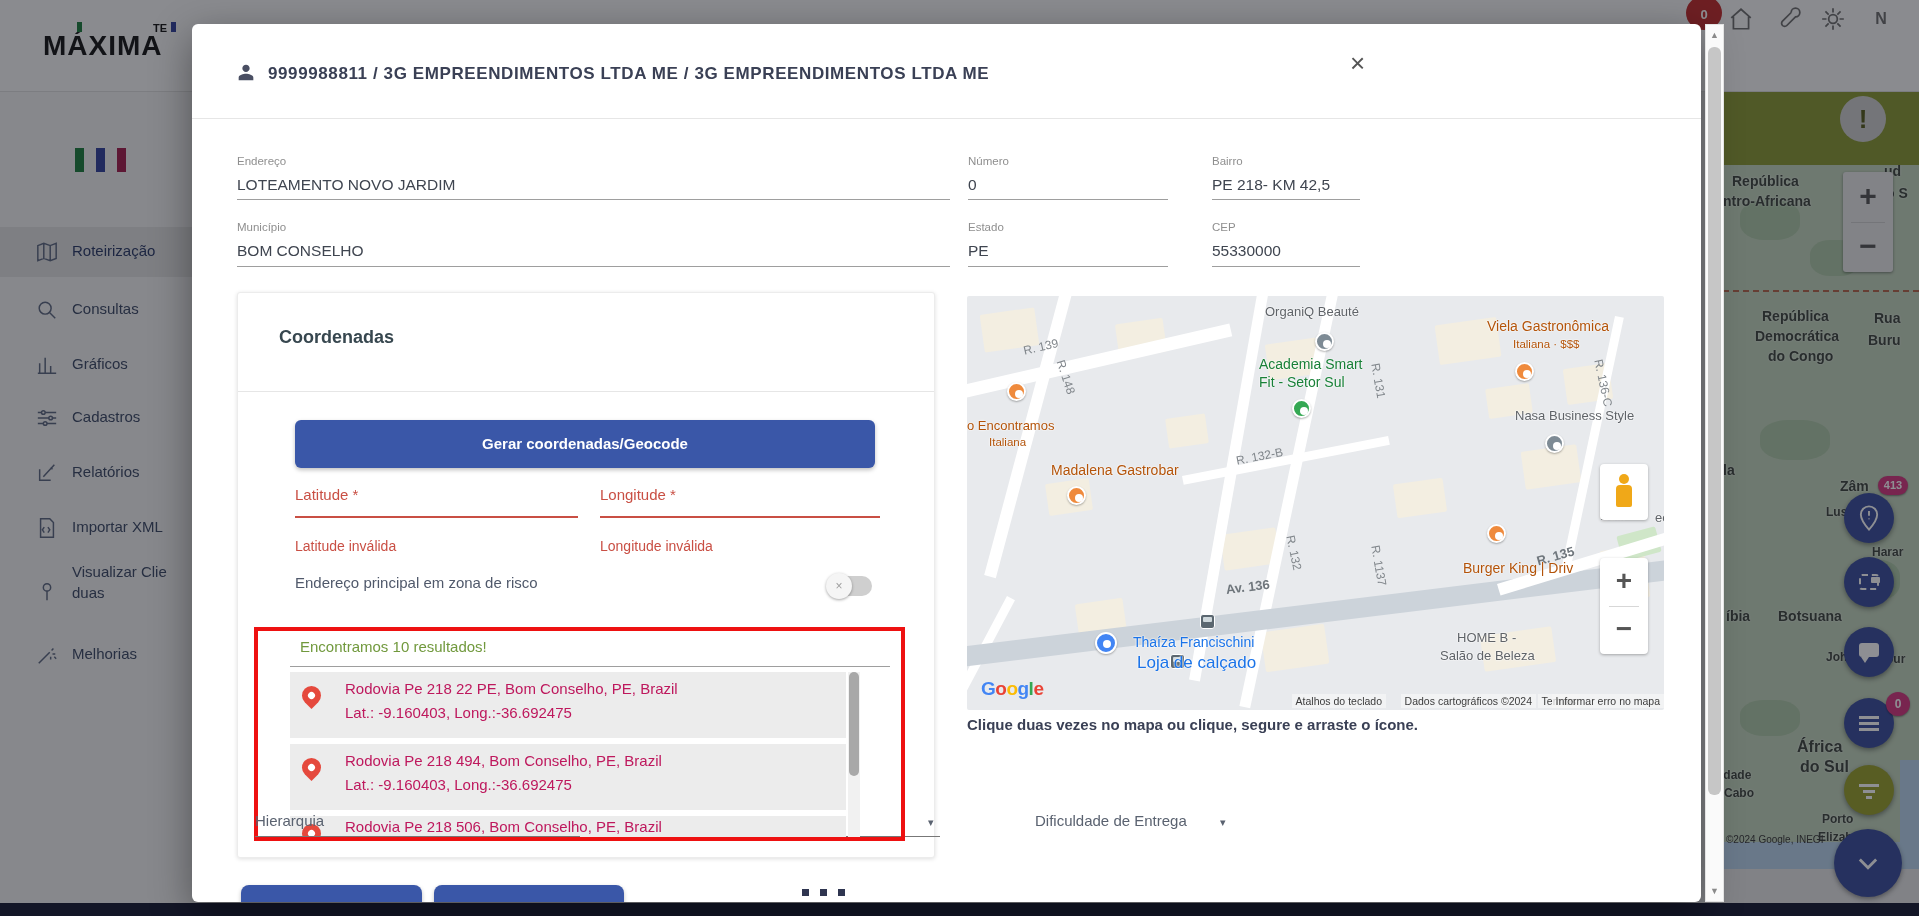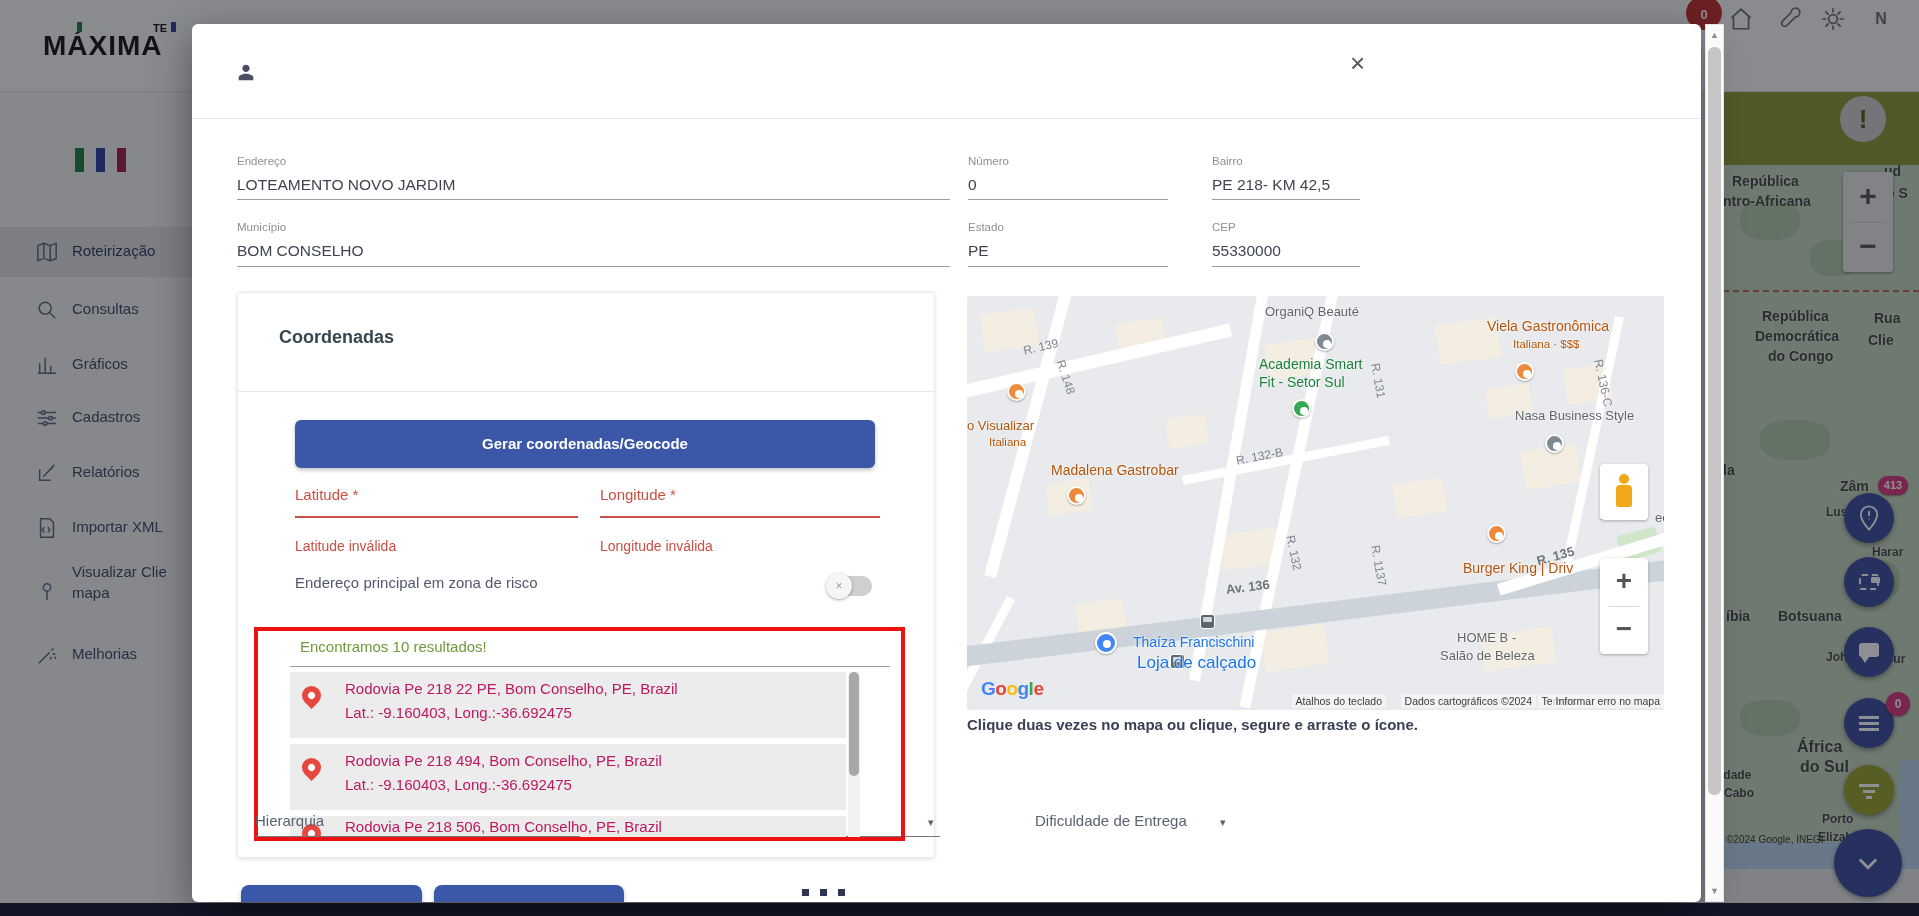--- a/index.html
+++ b/index.html
@@ -205,21 +205,21 @@
       </div>
       <div class="side-item" style="top:465px;height:64px;">
         <span class="side-ic" style="top:24px;">
           <svg class="ic" viewBox="0 0 24 24">
               <circle cx="12" cy="7" r="4"></circle>
               <path d="M12 11 V21"></path>
             </svg>
         </span>
         <span class="side-lb2">
           <span>Visualizar Clie</span><br>
-          <span>mapa</span>
+          <span>duas</span>
         </span>
       </div>
       <div class="side-item" style="top:538px;">
         <span class="side-ic">
           <svg class="ic" viewBox="0 0 24 24">
               <path d="M3 21 L15 9 M17 7 L19 5 M18 11 h3 M16 14 v3 M20 14 l2 2"></path>
             </svg>
         </span>
         <span class="side-lb">Melhorias</span>
       </div>
@@ -240,21 +240,21 @@
       <div class="bg-dash"></div>
 
       <div class="bg-label" style="left:9px;top:8px;">República</div>
       <div class="bg-label" style="left:0px;top:28px;">ntro-Africana</div>
       <div class="bg-label" style="left:161px;top:-2px;">ud</div>
       <div class="bg-label" style="left:163px;top:20px;">o S</div>
       <div class="bg-label" style="left:39px;top:143px;">República</div>
       <div class="bg-label" style="left:32px;top:163px;">Democrática</div>
       <div class="bg-label" style="left:45px;top:183px;">do Congo</div>
       <div class="bg-label" style="left:151px;top:145px;">Rua</div>
-      <div class="bg-label" style="left:145px;top:167px;">Clie</div>
+      <div class="bg-label" style="left:145px;top:167px;">Buru</div>
       <div class="bg-label" style="left:-17px;top:297px;">gola</div>
       <div class="bg-label" style="left:117px;top:313px;">Zâm</div>
       <div class="bg-label bg-small" style="left:103px;top:340px;">Lus</div>
       <div class="bg-label bg-small" style="left:149px;top:380px;">Harar</div>
       <div class="bg-label" style="left:3px;top:443px;">íbia</div>
       <div class="bg-label" style="left:55px;top:443px;">Botsuana</div>
       <div class="bg-label bg-small" style="left:103px;top:485px;">Joh</div>
       <div class="bg-label bg-small" style="left:163px;top:487px;">our</div>
       <div class="bg-label" style="left:74px;top:573px;font-size:16px;">África</div>
       <div class="bg-label" style="left:77px;top:593px;font-size:16px;">do Sul</div>
@@ -307,20 +307,21 @@
 
   <div class="overlay"></div>
 
   <div class="modal">
 
     <div class="m" style="left:43px;top:36px;width:22px;height:24px;">
       <svg viewBox="0 0 24 24" style="width:22px;height:24px;fill:#4a4f63;">
           <path d="M12 12c2.2 0 4-1.8 4-4s-1.8-4-4-4-4 1.8-4 4 1.8 4 4 4zm0 2c-2.7 0-8 1.3-8 4v3h16v-3c0-2.7-5.3-4-8-4z"></path>
         </svg>
     </div>
+    <div class="m m-title" style="left:76px;top:40px;">9999988811 / 3G EMPREENDIMENTOS LTDA ME / 3G EMPREENDIMENTOS LTDA ME</div>
     <div class="m m-close" style="left:1158px;top:28px;">×</div>
     <div class="m m-div" style="left:0;top:94px;width:1509px;"></div>
 
     <div class="m f-label" style="left:45px;top:131px;">Endereço</div>
     <div class="m f-value" style="left:45px;top:152px;">LOTEAMENTO NOVO JARDIM</div>
     <div class="m f-line" style="left:45px;top:175px;width:713px;"></div>
 
     <div class="m f-label" style="left:776px;top:131px;">Número</div>
     <div class="m f-value" style="left:776px;top:152px;">0</div>
     <div class="m f-line" style="left:776px;top:175px;width:200px;"></div>
@@ -459,21 +460,21 @@
         </div>
       <div class="gpin" style="left:520px;top:228px;background:#ef8a3c;">
           <span class="dot"></span>
         </div>
       <div class="gpin" style="left:128px;top:336px;width:22px;height:22px;background:#4285f4;">
           <span class="dot" style="left:6px;top:6px;"></span>
         </div>
       <div class="bus" style="left:233px;top:318px;"></div>
       <div class="bus" style="left:203px;top:358px;"></div>
 
-      <div class="poi-t poi-orange" style="left:0px;top:122px;">o Visualizar</div>
+      <div class="poi-t poi-orange" style="left:0px;top:122px;">o Encontramos</div>
       <div class="poi-t poi-orange" style="left:22px;top:140px;font-size:11.5px;">Italiana</div>
       <div class="poi-t poi-orange" style="left:84px;top:166px;font-size:14px;">Madalena Gastrobar</div>
       <div class="poi-t poi-green" style="left:292px;top:60px;font-size:14px;">Academia Smart</div>
       <div class="poi-t poi-green" style="left:292px;top:78px;font-size:14px;">Fit - Setor Sul</div>
       <div class="poi-t poi-grey" style="left:298px;top:8px;">OrganiQ Beauté</div>
       <div class="poi-t poi-orange" style="left:520px;top:22px;font-size:14px;">Viela Gastronômica</div>
       <div class="poi-t poi-orange" style="left:546px;top:42px;font-size:11.5px;">Italiana · $$$</div>
       <div class="poi-t poi-grey" style="left:548px;top:112px;">Nasa Business Style</div>
       <div class="poi-t poi-orange" style="left:496px;top:264px;font-size:14px;">Burger King | Driv</div>
       <div class="poi-t poi-blue" style="left:166px;top:338px;font-size:14px;">Thaíza Francischini</div>

